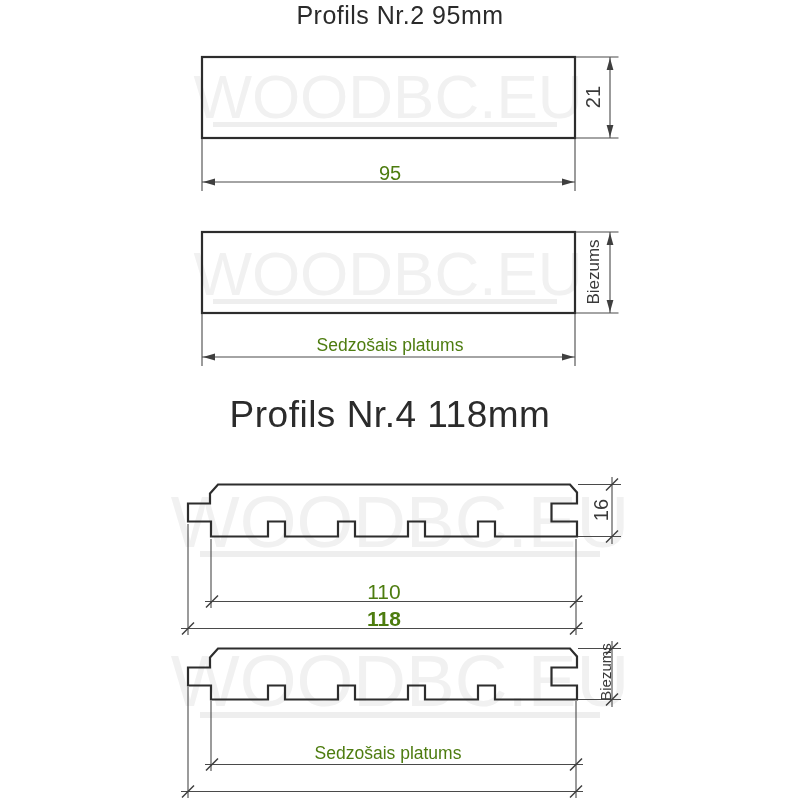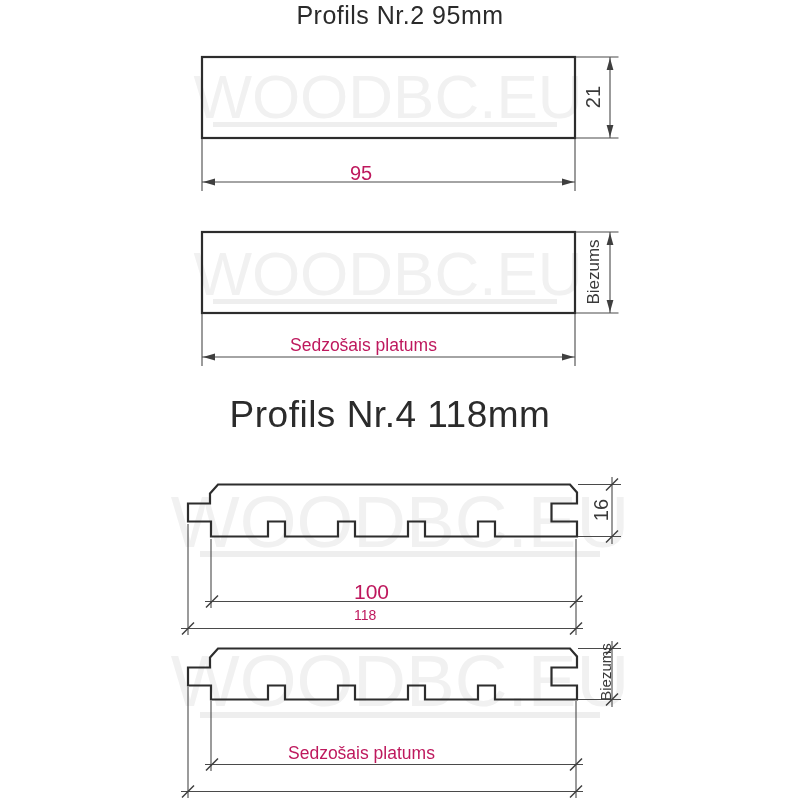--- a/index.html
+++ b/index.html
@@ -7,21 +7,21 @@
     position:relative;width:800px;height:800px;background:#ffffff;overflow:hidden;
     font-family:"Liberation Sans", sans-serif;color:#2f2f2f;
   }
   .title{
     position:absolute;left:0;width:800px;text-align:center;
     color:#2b2b2b;letter-spacing:0.5px;white-space:nowrap;
   }
   .title1{top:1px;font-size:25px;}
   .title2{top:381px;font-size:37px;width:780px;margin-top:13px;}
   .dimlabel{
-    position:absolute;color:#be185d;text-align:left;white-space:nowrap;
+    position:absolute;color:#4d7c0f;text-align:center;white-space:nowrap;
     line-height:1;
   }
   .vlabel{
     position:absolute;display:flex;align-items:center;justify-content:center;
     transform:rotate(-90deg);color:#3a3a3a;white-space:nowrap;line-height:1;
   }
   svg{position:absolute;left:0;top:0;}
   .outline{fill:none;stroke:#2d2d2d;stroke-width:2.2;stroke-linejoin:miter;}
   .dim{fill:none;stroke:#4a4a4a;stroke-width:1.1;}
   .tick{fill:none;stroke:#3f3f3f;stroke-width:1.5;}
@@ -110,19 +110,19 @@
   <div class="title title1">Profils Nr.2 95mm</div>
   <div class="title title2">Profils Nr.4 118mm</div>
 
   <div class="vlabel" style="left:582px;top:87px;width:22px;height:20px;font-size:20px;">21</div>
   <div class="dimlabel" style="left:350px;top:163px;width:80px;font-size:20px;">95</div>
 
   <div class="vlabel" style="left:562px;top:263px;width:62px;height:18px;font-size:17px;">Biezums</div>
   <div class="dimlabel" style="left:290px;top:337px;width:200px;font-size:17.5px;">Sedzošais platums</div>
 
   <div class="vlabel" style="left:590px;top:500px;width:22px;height:20px;font-size:20px;">16</div>
-  <div class="dimlabel" style="left:354px;top:581px;width:60px;font-size:21px;">100</div>
-  <div class="dimlabel" style="left:354px;top:608px;width:60px;font-size:14px;">118</div>
+  <div class="dimlabel" style="left:354px;top:581px;width:60px;font-size:21px;">110</div>
+  <div class="dimlabel" style="left:354px;top:608px;width:60px;font-size:21px;font-weight:bold;">118</div>
 
   <div class="vlabel" style="left:577px;top:664px;width:56px;height:16px;font-size:15px;">Biezums</div>
   <div class="dimlabel" style="left:288px;top:745px;width:200px;font-size:17.5px;">Sedzošais platums</div>
 
 </div>
 
 </body></html>

